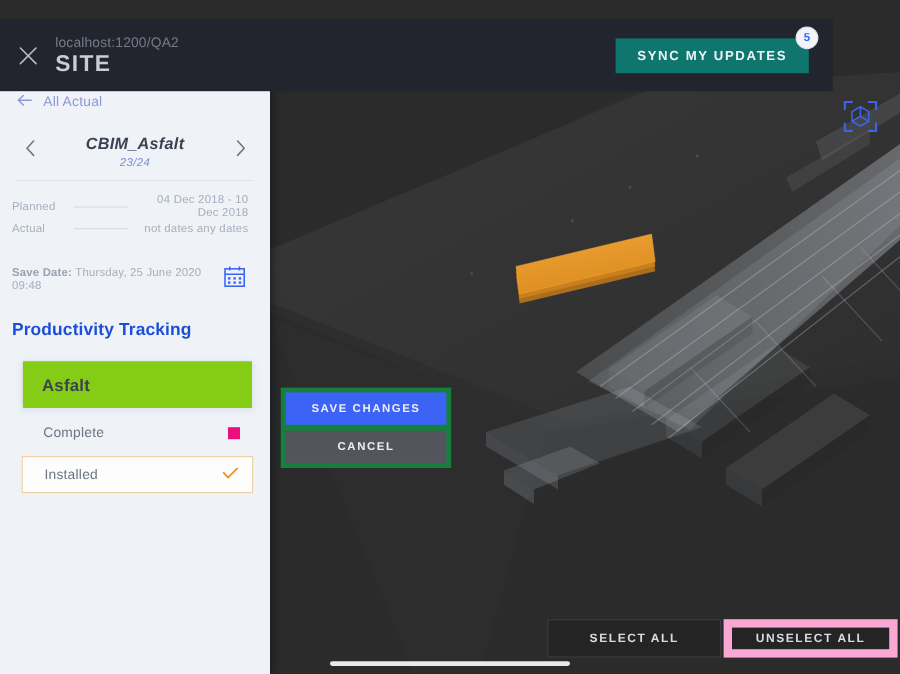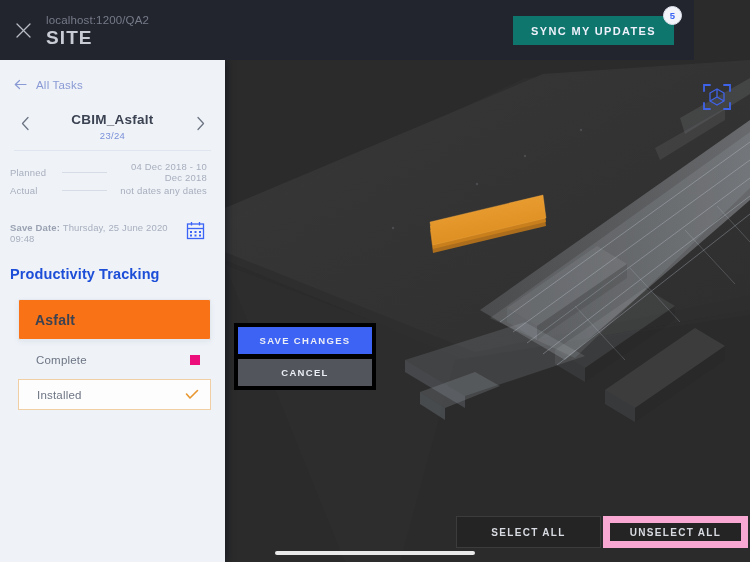--- a/index.html
+++ b/index.html
@@ -6,21 +6,21 @@
   html,body { width:750px; height:562px; overflow:hidden; }
   body {
     font-family:"Liberation Sans", sans-serif;
     background:#2b2b2b;
     position:relative;
     -webkit-font-smoothing:antialiased;
   }
 
   
   .header {
-    position:absolute; left:0; top:0; width:694px; height:60px;
+    position:absolute; left:0; top:16px; width:694px; height:60px;
     background:#22252e; z-index:40;
     display:flex; align-items:center;
   }
   .close-btn {
     width:46px; height:60px; display:flex; align-items:center; justify-content:center;
     cursor:pointer;
   }
   .close-btn svg { display:block; }
   .header-titles { display:flex; flex-direction:column; justify-content:center; margin-top:2px; }
   .header-url {
@@ -68,21 +68,21 @@
     padding:16px 0 0 14px; cursor:pointer;
   }
   .all-tasks .lbl { font-size:11.5px; color:#8a9ad4; letter-spacing:.2px; }
 
   .task-nav {
     margin:18px 14px 0 14px; display:flex; align-items:flex-start;
     justify-content:space-between; border-bottom:1px solid #dfe5ee;
     padding-bottom:9px;
   }
   .chev { width:22px; display:flex; justify-content:center; padding-top:4px; cursor:pointer; }
-  .task-mid { flex:1; text-align:center; }
+  .task-mid { flex:1; text-align:center;font-style:italic; }
   .task-name { font-size:13.5px; font-weight:bold; color:#3b4252; letter-spacing:.25px; }
   .task-count { font-size:9.5px; color:#7b8fd8; margin-top:3px; letter-spacing:.3px; }
 
   .meta-rows { margin:12px 10px 0 10px; }
   .meta-row {
     display:flex; align-items:center; font-size:9.5px; color:#a7aebd;
     height:18px; letter-spacing:.2px;
   }
   .meta-label { width:52px; }
   .meta-dash { width:52px; }
@@ -96,41 +96,41 @@
   .savedate-txt { font-size:9.5px; color:#a7aebd; letter-spacing:.15px; }
   .savedate-txt b { color:#9aa2b2; font-weight:bold; }
   .cal-icon { cursor:pointer; }
 
   .section-title {
     margin:22px 0 0 10px; font-size:14.5px; font-weight:bold;
     color:#1d4ed8; letter-spacing:.1px;
   }
 
   .select-card {
-    margin:17px 14px 0 18px; background:#f97316;
+    margin:17px 14px 0 18px; background:#84cc16;
     border:1px solid #e4e9f1; border-radius:2px;
     height:41px; display:flex; align-items:center; padding-left:16px;
     box-shadow:0 2px 5px rgba(100,115,140,.10);
     cursor:pointer;
   }
   .select-card .val { font-size:14px; font-weight:bold; color:#3b4252; letter-spacing:.2px; }
 
   .opt-row {
     margin:4px 14px 0 18px; height:31px;
     display:flex; align-items:center; justify-content:space-between;
     padding:0 11px 0 18px; cursor:pointer;
   }
   .opt-row.selected { border:1px solid #f0cfa4; background:#fdfdfe; }
   .opt-label { font-size:11.5px; color:#6d7584; letter-spacing:.2px; }
   .swatch { width:10px; height:10px; }
 
   
   .modal {
     position:absolute; left:234px; top:323px; width:142px;
-    background:#000000; padding:4px; z-index:30;
+    background:#15803d; padding:4px; z-index:30;
   }
   .modal button {
     display:block; width:100%; height:27px; border:none; cursor:pointer;
     font-family:"Liberation Sans", sans-serif;
     font-size:9.5px; font-weight:bold; letter-spacing:1.3px; color:#eceef5;
   }
   .btn-save { background:#3d63f5; margin-bottom:5px; }
   .btn-cancel { background:#52555c; }
 
   
@@ -281,21 +281,21 @@
 
   <div class="all-tasks">
     <span>
       <svg width="13" height="11" viewBox="0 0 13 11">
         <g stroke="#8a9ad4" stroke-width="1.2" fill="none" stroke-linecap="round" stroke-linejoin="round">
           <line x1="12" y1="5.5" x2="1.5" y2="5.5"></line>
             <polyline points="5.5,1.5 1.3,5.5 5.5,9.5"></polyline>
         </g>
       </svg>
     </span>
-    <span class="lbl">All Tasks</span>
+    <span class="lbl">All Actual</span>
   </div>
 
   <div class="task-nav">
     <span class="chev">
       <svg width="9" height="15" viewBox="0 0 9 15">
           <polyline points="7,1.5 1.5,7.5 7,13.5" stroke="#6d7584" stroke-width="1.3" fill="none" stroke-linecap="round" stroke-linejoin="round"></polyline>
         </svg>
     </span>
     <div class="task-mid">
       <div class="task-name">CBIM_Asfalt</div>

